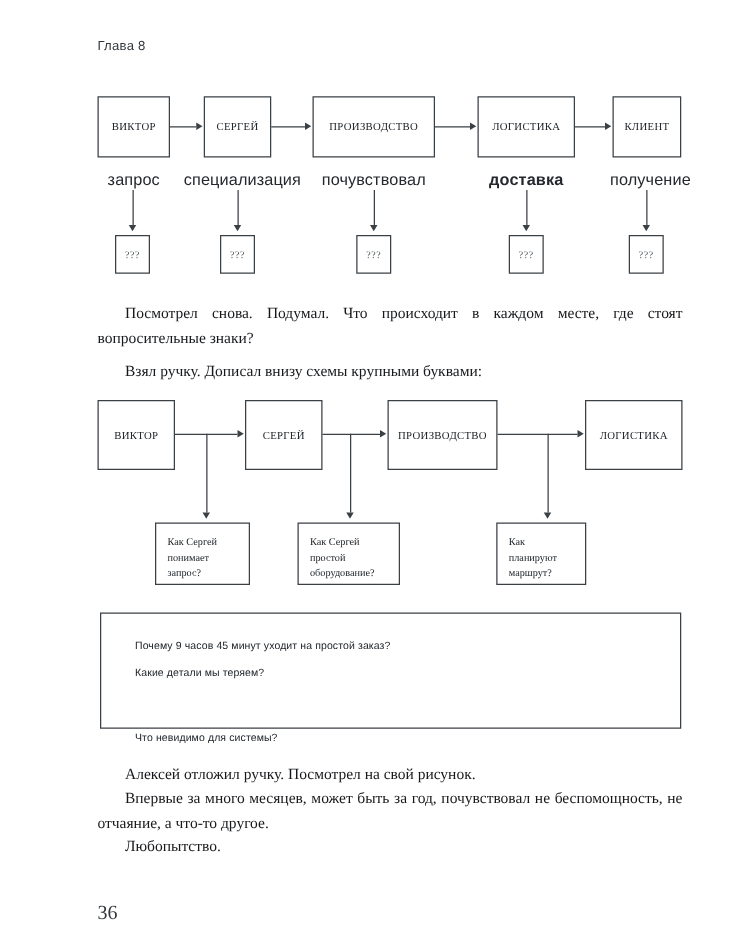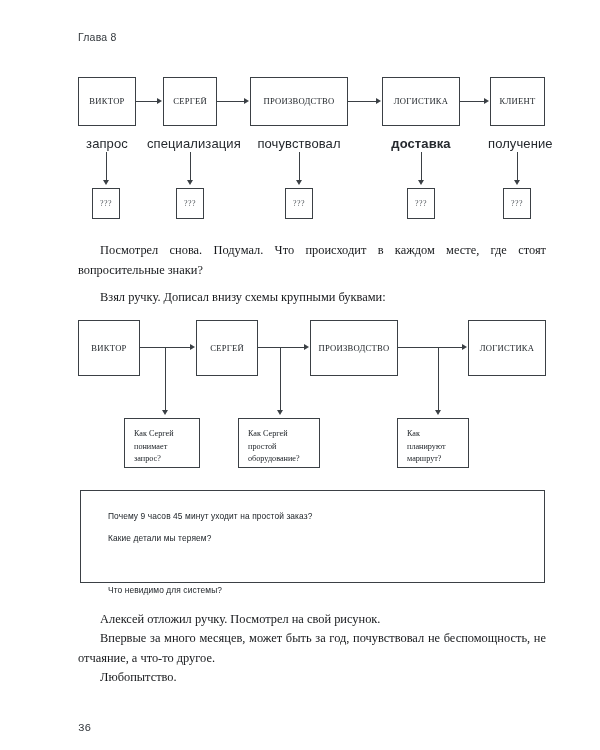--- a/index.html
+++ b/index.html
@@ -136,22 +136,22 @@
     color: #20252a;
     letter-spacing: 0.1px;
     white-space: nowrap;
   }
 
   
   .folio {
     position: absolute;
     left: 78px;
     top: 722px;
-    font-family: Liberation Mono, monospace;
-    font-size: 11px;
+    font-family: Liberation Serif, serif;
+    font-size: 16px;
     color: #33383d;
   }
 </style>
 </head>
 <body>
 
 <div class="page">
 
   <div class="running-head">Глава 8</div>
 

